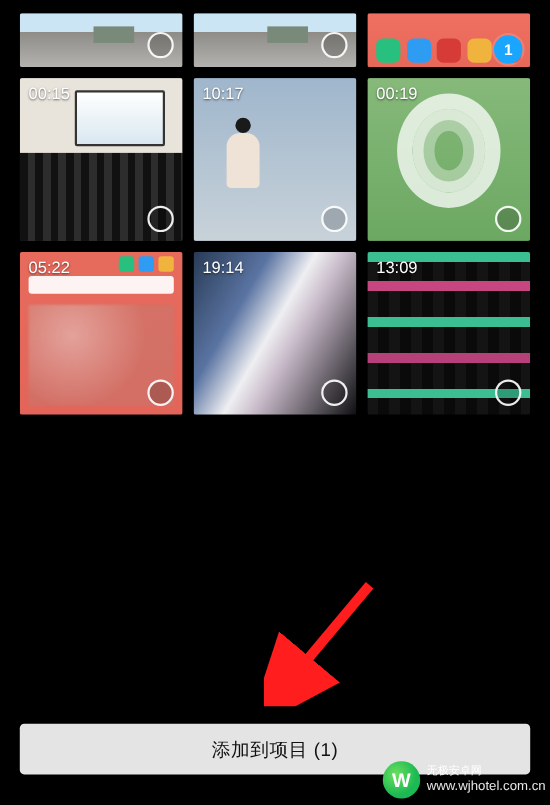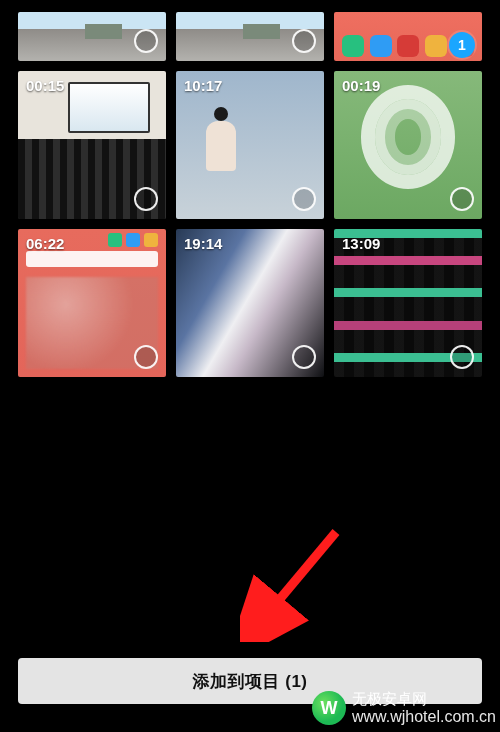--- a/index.html
+++ b/index.html
@@ -1,21 +1,21 @@
 <!DOCTYPE html>
 <html><head>
 <meta charset="utf-8">
 <style>
   *{box-sizing:border-box;margin:0;padding:0}
   body{width:500px;height:732px;background:#000;font-family:-apple-system,BlinkMacSystemFont,"Helvetica Neue",Arial,sans-serif;overflow:hidden;position:relative}
   .grid{display:grid;grid-template-columns:repeat(3,1fr);gap:10px;padding:12px 18px 0 18px}
   .tile{position:relative;width:100%;aspect-ratio:1/1;border-radius:2px;overflow:hidden}
   .tile.partial-top{aspect-ratio:140/46}
   .thumb{position:absolute;inset:0}
-  .dur{position:absolute;top:6px;left:8px;color:#fff;font-size:15px;font-weight:700;text-shadow:0 1px 2px rgba(0,0,0,.6)}
+  .dur{position:absolute;top:6px;left:8px;color:#fff;font-size:15px;font-weight:400;text-shadow:0 1px 2px rgba(0,0,0,.6)}
   .ring{position:absolute;right:8px;bottom:8px;width:24px;height:24px;border:2px solid rgba(255,255,255,.92);border-radius:50%;background:rgba(0,0,0,.18)}
   .badge{position:absolute;right:7px;bottom:3px;width:26px;height:26px;border-radius:50%;background:#1aa6ff;color:#fff;display:flex;align-items:center;justify-content:center;font-size:14px;font-weight:600;box-shadow:0 0 0 2px rgba(255,255,255,.15)}
   
   .p1{background:linear-gradient(#cbe5f4 0%,#cbe5f4 35%,#8f8c88 35%,#b3b2ae 100%)}
   .p1::after,.p2::after{content:"";position:absolute;left:45%;top:25%;width:25%;height:30%;background:#7a8a7a}
   .p2{background:linear-gradient(#cbe5f4 0%,#cbe5f4 35%,#8f8c88 35%,#b3b2ae 100%)}
   .p3{background:linear-gradient(#ef6f60,#e76859);}
   .p3 .iconrow{position:absolute;left:8px;right:8px;bottom:4px;display:flex;justify-content:space-between}
   .p3 .iconrow span{width:22px;height:22px;border-radius:6px}
   .ic-a{background:#27c07f}.ic-b{background:#2f9cf4}.ic-c{background:#d63b37}.ic-d{background:#efb33e}.ic-e{background:#d3433f}
@@ -37,28 +37,28 @@
   .p8 .glow{position:absolute;left:40%;top:28%;width:32px;height:30px;background:radial-gradient(circle,#ffd9a0 0%,#caa27a 40%,transparent 72%);filter:blur(3px)}
   .p9{background:linear-gradient(120deg,#283a55 0%,#5a74a2 30%,#efeff2 48%,#c7b9c8 60%,#0e0f12 100%)}
   .p10{background:#0a0a0a}
   .p10 .stripes{position:absolute;inset:0;background:
       linear-gradient(#3bbf92 0 6%,transparent 6% 18%,#c8467f 18% 24%,transparent 24% 40%,#3bbf92 40% 46%,transparent 46% 62%,#b64079 62% 68%,transparent 68% 84%,#3bbf92 84% 90%,transparent 90%),
       repeating-linear-gradient(90deg,rgba(255,255,255,.04) 0 10px,transparent 10px 20px)}
   .p11{background:#000}
   .p12{background:#000}
   
   .btn-wrap{position:absolute;left:18px;right:18px;bottom:28px}
-  .add-btn{width:100%;height:46px;background:#e4e4e4;color:#111;border:none;border-radius:4px;font-size:17px;font-weight:700;letter-spacing:.5px}
+  .add-btn{width:100%;height:46px;background:#e4e4e4;color:#111;border:none;border-radius:4px;font-size:17px;font-weight:400;letter-spacing:.5px}
   .arrow{position:absolute;bottom:90px;left:240px;pointer-events:none}
   .wm{position:absolute;right:4px;bottom:6px;display:flex;align-items:center;gap:6px;color:#fff;font-size:13px}
   .wm .logo{width:34px;height:34px;border-radius:50%;background:radial-gradient(circle at 35% 35%,#6be05e,#1db954 60%);position:relative}
   .wm .logo::after{content:"W";position:absolute;inset:0;display:flex;align-items:center;justify-content:center;color:#fff;font-weight:700;font-size:18px}
   .wm .txt{display:flex;flex-direction:column;line-height:1.15}
-  .wm .txt span:first-child{font-size:15px;font-weight:400}
-  .wm .txt span:last-child{font-size:16px;opacity:.9}
+  .wm .txt span:first-child{font-size:10px;font-weight:400}
+  .wm .txt span:last-child{font-size:12px;opacity:.9}
 </style>
 </head>
 <body>
 
 <div class="grid">
   <div class="tile partial-top">
       <div class="thumb p1"></div>
       <span class="ring"></span>
     </div>
   <div class="tile partial-top">
@@ -103,21 +103,21 @@
   <div class="tile">
       <div class="thumb p7">
         <div class="ics">
           <span class="ic-a"></span>
           <span class="ic-b"></span>
           <span class="ic-d"></span>
         </div>
         <div class="bar"></div>
         <div class="blur"></div>
       </div>
-      <span class="dur">06:22</span>
+      <span class="dur">05:22</span>
       <span class="ring"></span>
     </div>
   <div class="tile">
       <div class="thumb p9"></div>
       <span class="dur">19:14</span>
       <span class="ring"></span>
     </div>
 
   <div class="tile">
       <div class="thumb p10">

